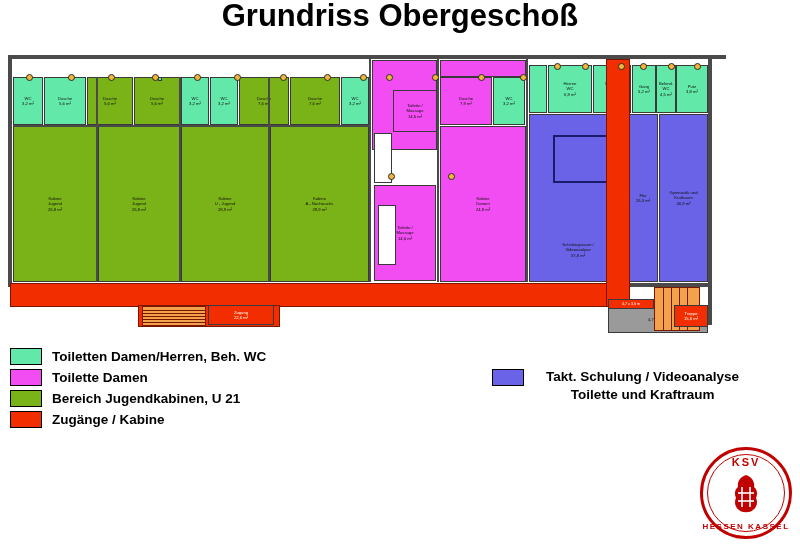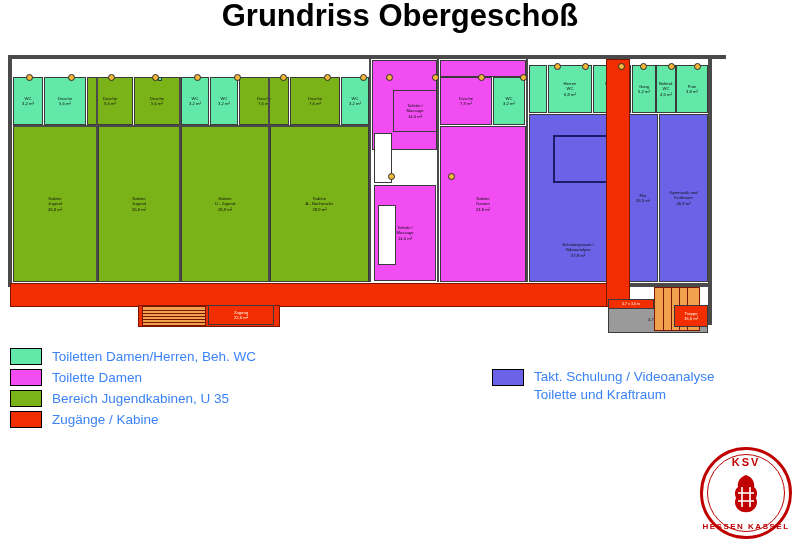--- a/index.html
+++ b/index.html
@@ -36,22 +36,22 @@
   .stairs{position:absolute;background:#f2a24d;border:1px solid #7a1600;}
   .stair-line{position:absolute;background:#7a1600;height:1px;left:0;right:0;}
   .stair-v{position:absolute;background:#7a1600;width:1px;top:0;bottom:0;}
   .door{position:absolute;border:1px solid #2a2a2a;border-radius:50%;
         width:5px;height:5px;background:#f3b63a;}
 
   
   #legend{position:absolute;left:10px;top:348px;}
   .leg-row{display:flex;align-items:center;margin-bottom:4px;}
   .swatch{width:30px;height:15px;border:1px solid #000;margin-right:10px;flex:none;}
-  .leg-label{font-size:13.5px;font-weight:normal;color:#3b82f6;}
-  #legend2{position:absolute;left:492px;top:368px;display:flex;align-items:flex-start;}
+  .leg-label{font-size:13.5px;font-weight:bold;color:#000000;text-align:center;}
+  #legend2{position:absolute;left:492px;top:368px;display:flex;align-items:flex-start;gap:12px;}
   #legend2 .swatch{margin-top:1px;}
   #legend2 .leg-label{line-height:1.35;}
 
   
   #logo{position:absolute;left:700px;top:447px;width:92px;height:92px;}
   #logo .ring{position:absolute;inset:0;border:3px solid #c00000;border-radius:50%;background:#fff;}
   #logo .ring2{position:absolute;inset:7px;border:1px solid #c00000;border-radius:50%;}
   #logo .txt-top{position:absolute;top:9px;left:0;width:100%;text-align:center;
      font-size:11px;font-weight:bold;color:#c00000;letter-spacing:2px;}
   #logo .txt-bot{position:absolute;bottom:8px;left:0;width:100%;text-align:center;
@@ -271,21 +271,21 @@
   <div class="leg-row">
     <div class="swatch" style="background:#62e8a8;"></div>
     <div class="leg-label">Toiletten Damen/Herren, Beh. WC</div>
   </div>
   <div class="leg-row">
     <div class="swatch" style="background:#f24df2;"></div>
     <div class="leg-label">Toilette Damen</div>
   </div>
   <div class="leg-row">
     <div class="swatch" style="background:#7ab317;"></div>
-    <div class="leg-label">Bereich Jugendkabinen, U 35</div>
+    <div class="leg-label">Bereich Jugendkabinen, U 21</div>
   </div>
   <div class="leg-row">
     <div class="swatch" style="background:#f22d00;"></div>
     <div class="leg-label">Zugänge / Kabine</div>
   </div>
 </div>
 
 <div id="legend2">
   <div class="swatch" style="background:#6a63e8;"></div>
   <div>

